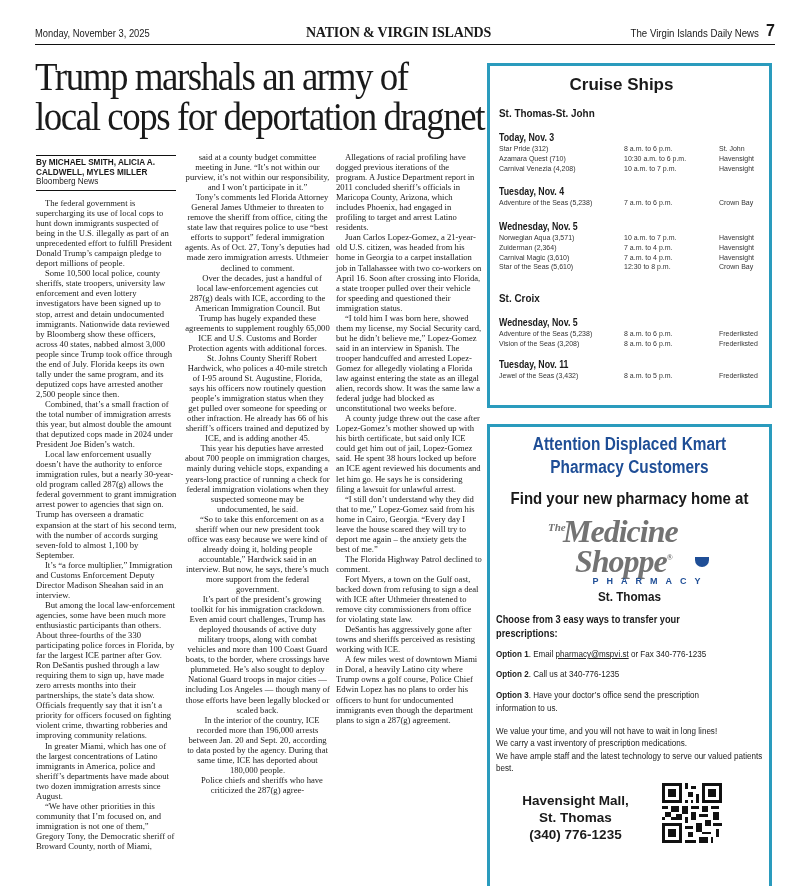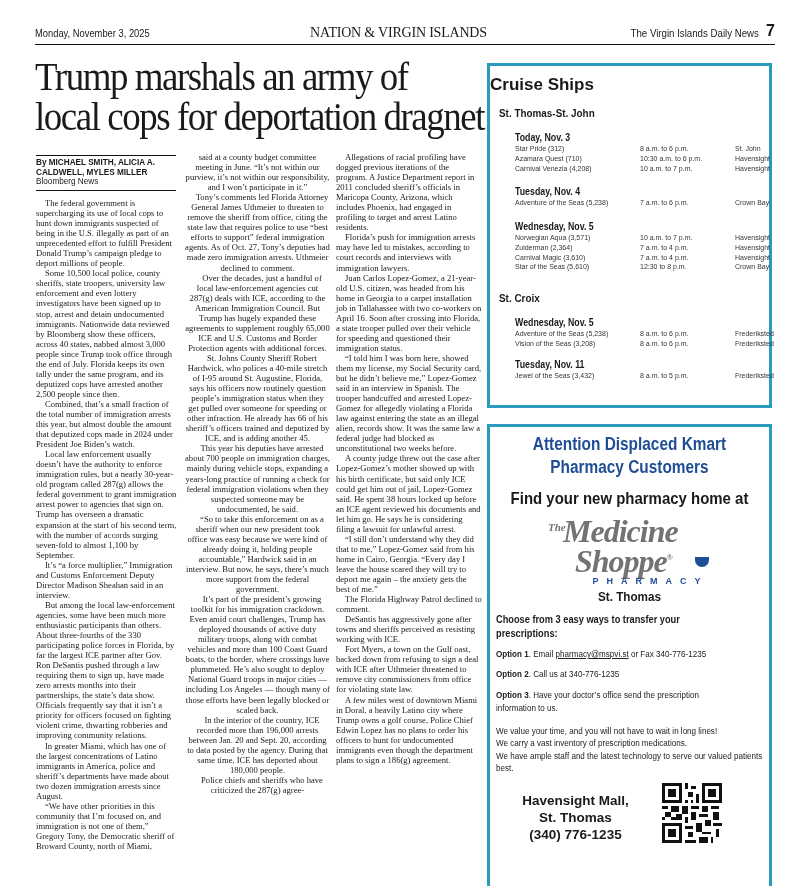--- a/index.html
+++ b/index.html
@@ -1,21 +1,21 @@
 <!DOCTYPE html>
 <html><head>
 <meta charset="utf-8">
 <style>
   html, body { margin: 0; padding: 0; background: #ffffff; }
   body { width: 810px; height: 886px; position: relative; overflow: hidden; color: #1a1a1a; }
 
   
   .folio { position: absolute; left: 35px; top: 22px; width: 740px; height: 22px; border-bottom: 1.5px solid #111; }
   .folio-date { position: absolute; left: 0; top: 5px; font-family: "Liberation Sans", sans-serif; font-size: 11px; transform: scaleX(0.85); transform-origin: left; }
-  .folio-section { position: absolute; left: 0; right: 13px; top: 3px; text-align: center; font-family: "Liberation Serif", serif; font-weight: normal; font-size: 14px; letter-spacing: -0.2px; }
+  .folio-section { position: absolute; left: 0; right: 13px; top: 3px; text-align: center; font-family: "Liberation Serif", serif; font-weight: bold; font-size: 14px; letter-spacing: -0.2px; }
   .folio-paper { position: absolute; right: 16px; top: 5px; font-family: "Liberation Sans", sans-serif; font-size: 11px; transform: scaleX(0.88); transform-origin: right; }
   .folio-page { position: absolute; right: 0; top: 0px; font-family: "Liberation Sans", sans-serif; font-weight: bold; font-size: 16px; }
 
   
   .headline { position: absolute; left: 35px; top: 56px; width: 450px; font-family: "Liberation Serif", serif; font-size: 41px; line-height: 40px; letter-spacing: -1.6px; transform: scaleX(0.9); transform-origin: left; white-space: nowrap; }
   .headline span { display: block; }
 
   
   .byline { position: absolute; left: 36px; top: 155px; width: 140px; border-top: 1px solid #111; border-bottom: 1px solid #111; padding: 2px 0 3px; font-family: "Liberation Sans", sans-serif; font-size: 8.2px; line-height: 9.5px; }
   .byline-names { font-weight: bold; }
@@ -23,23 +23,23 @@
   
   .col { position: absolute; font-family: "Liberation Serif", serif; font-size: 8.6px; line-height: 10.05px; text-align: left; }
   .col p { margin: 0; text-indent: 9px; }
   .col p.cont { text-indent: 0; }
   .col1 { left: 36px; top: 198px; width: 142px; }
   .col2 { left: 185px; top: 152px; width: 145px; text-align: center; }
   .col3 { left: 336px; top: 152px; width: 146px; }
 
   
   .cruise { position: absolute; left: 487px; top: 63px; width: 285px; height: 345px; border: 3px solid #2a9bbd; box-sizing: border-box; font-family: "Liberation Sans", sans-serif; }
-  .cruise-title { position: absolute; left: 0; right: 16px; top: 9px; text-align: left; font-weight: bold; font-size: 17px; }
+  .cruise-title { position: absolute; left: 0; right: 16px; top: 9px; text-align: center; font-weight: bold; font-size: 17px; }
   .region { position: absolute; left: 9px; font-weight: bold; font-size: 11px; transform: scaleX(0.9); transform-origin: left; }
-  .day { position: absolute; left: 9px; width: 270px; margin-left: 16px; }
+  .day { position: absolute; left: 9px; width: 270px; }
   .day-head { font-weight: bold; font-size: 10px; transform: scaleX(0.88); transform-origin: left; line-height: 12px; }
   .ship { position: relative; height: 9.8px; font-size: 7.6px; line-height: 9.8px; color: #333; }
   .ship span { position: absolute; top: 0; white-space: nowrap; transform: scaleX(0.92); transform-origin: left; }
   .ship .s-name { left: 0; }
   .ship .s-time { left: 125px; }
   .ship .s-dock { left: 220px; }
 
   
   .ad { position: absolute; left: 487px; top: 424px; width: 285px; height: 530px; border: 3px solid #2a9bbd; box-sizing: border-box; font-family: "Liberation Sans", sans-serif; }
   .ad-att { position: absolute; left: 0; right: 0; top: 6px; text-align: center; color: #1f4e96; font-weight: bold; font-size: 17.5px; line-height: 23px; transform: scaleX(0.88); }
@@ -95,29 +95,28 @@
     <p>Over the decades, just a handful of local law-enforcement agencies cut 287(g) deals with ICE, according to the American Immigration Council. But Trump has hugely expanded these agreements to supplement roughly 65,000 ICE and U.S. Customs and Border Protection agents with additional forces.</p>
     <p>St. Johns County Sheriff Robert Hardwick, who polices a 40-mile stretch of I-95 around St. Augustine, Florida, says his officers now routinely question people’s immigration status when they get pulled over someone for speeding or other infraction. He already has 66 of his sheriff’s officers trained and deputized by ICE, and is adding another 45.</p>
     <p>This year his deputies have arrested about 700 people on immigration charges, mainly during vehicle stops, expanding a years-long practice of running a check for federal immigration violations when they suspected someone may be undocumented, he said.</p>
     <p>“So to take this enforcement on as a sheriff when our new president took office was easy because we were kind of already doing it, holding people accountable,” Hardwick said in an interview. But now, he says, there’s much more support from the federal government.</p>
     <p>It’s part of the president’s growing toolkit for his immigration crackdown. Even amid court challenges, Trump has deployed thousands of active duty military troops, along with combat vehicles and more than 100 Coast Guard boats, to the border, where crossings have plummeted. He’s also sought to deploy National Guard troops in major cities — including Los Angeles — though many of those efforts have been legally blocked or scaled back.</p>
     <p>In the interior of the country, ICE recorded more than 196,000 arrests between Jan. 20 and Sept. 20, according to data posted by the agency. During that same time, ICE has deported about 180,000 people.</p>
     <p>Police chiefs and sheriffs who have criticized the 287(g) agree-</p>
   </div>
 <div class="col col3">
     <p>Allegations of racial profiling have dogged previous iterations of the program. A Justice Department report in 2011 concluded sheriff’s officials in Maricopa County, Arizona, which includes Phoenix, had engaged in profiling to target and arrest Latino residents.</p>
-    <p>Florida’s push for immigration arrests may have led to mistakes, according to court records and interviews with immigration lawyers.</p>
     <p>Juan Carlos Lopez-Gomez, a 21-year-old U.S. citizen, was headed from his home in Georgia to a carpet installation job in Tallahassee with two co-workers on April 16. Soon after crossing into Florida, a state trooper pulled over their vehicle for speeding and questioned their immigration status.</p>
     <p>“I told him I was born here, showed them my license, my Social Security card, but he didn’t believe me,” Lopez-Gomez said in an interview in Spanish. The trooper handcuffed and arrested Lopez-Gomez for allegedly violating a Florida law against entering the state as an illegal alien, records show. It was the same law a federal judge had blocked as unconstitutional two weeks before.</p>
     <p>A county judge threw out the case after Lopez-Gomez’s mother showed up with his birth certificate, but said only ICE could get him out of jail, Lopez-Gomez said. He spent 38 hours locked up before an ICE agent reviewed his documents and let him go. He says he is considering filing a lawsuit for unlawful arrest.</p>
     <p>“I still don’t understand why they did that to me,” Lopez-Gomez said from his home in Cairo, Georgia. “Every day I leave the house scared they will try to deport me again – the anxiety gets the best of me.”</p>
     <p>The Florida Highway Patrol declined to comment.</p>
+    <p>Fort Myers, a town on the Gulf oast, backed down from refusing to sign a deal with ICE after Uthmeier threatened to remove city commissioners from office for violating state law.</p>
     <p>DeSantis has aggressively gone after towns and sheriffs perceived as resisting working with ICE.</p>
-    <p>Fort Myers, a town on the Gulf oast, backed down from refusing to sign a deal with ICE after Uthmeier threatened to remove city commissioners from office for violating state law.</p>
-    <p>A few miles west of downtown Miami in Doral, a heavily Latino city where Trump owns a golf course, Police Chief Edwin Lopez has no plans to order his officers to hunt for undocumented immigrants even though the department plans to sign a 186(g) agreement.</p>
+    <p>A few miles west of downtown Miami in Doral, a heavily Latino city where Trump owns a golf course, Police Chief Edwin Lopez has no plans to order his officers to hunt for undocumented immigrants even though the department plans to sign a 287(g) agreement.</p>
   </div>
 
 <div class="cruise">
   <div class="cruise-title">Cruise Ships</div>
 
   <div class="region" style="top:41px">St. Thomas-St. John</div>
   <div class="day" style="top:66px">
       <div class="day-head">Today, Nov. 3</div>
       <div class="ship">
         <span class="s-name">Star Pride (312)</span>

